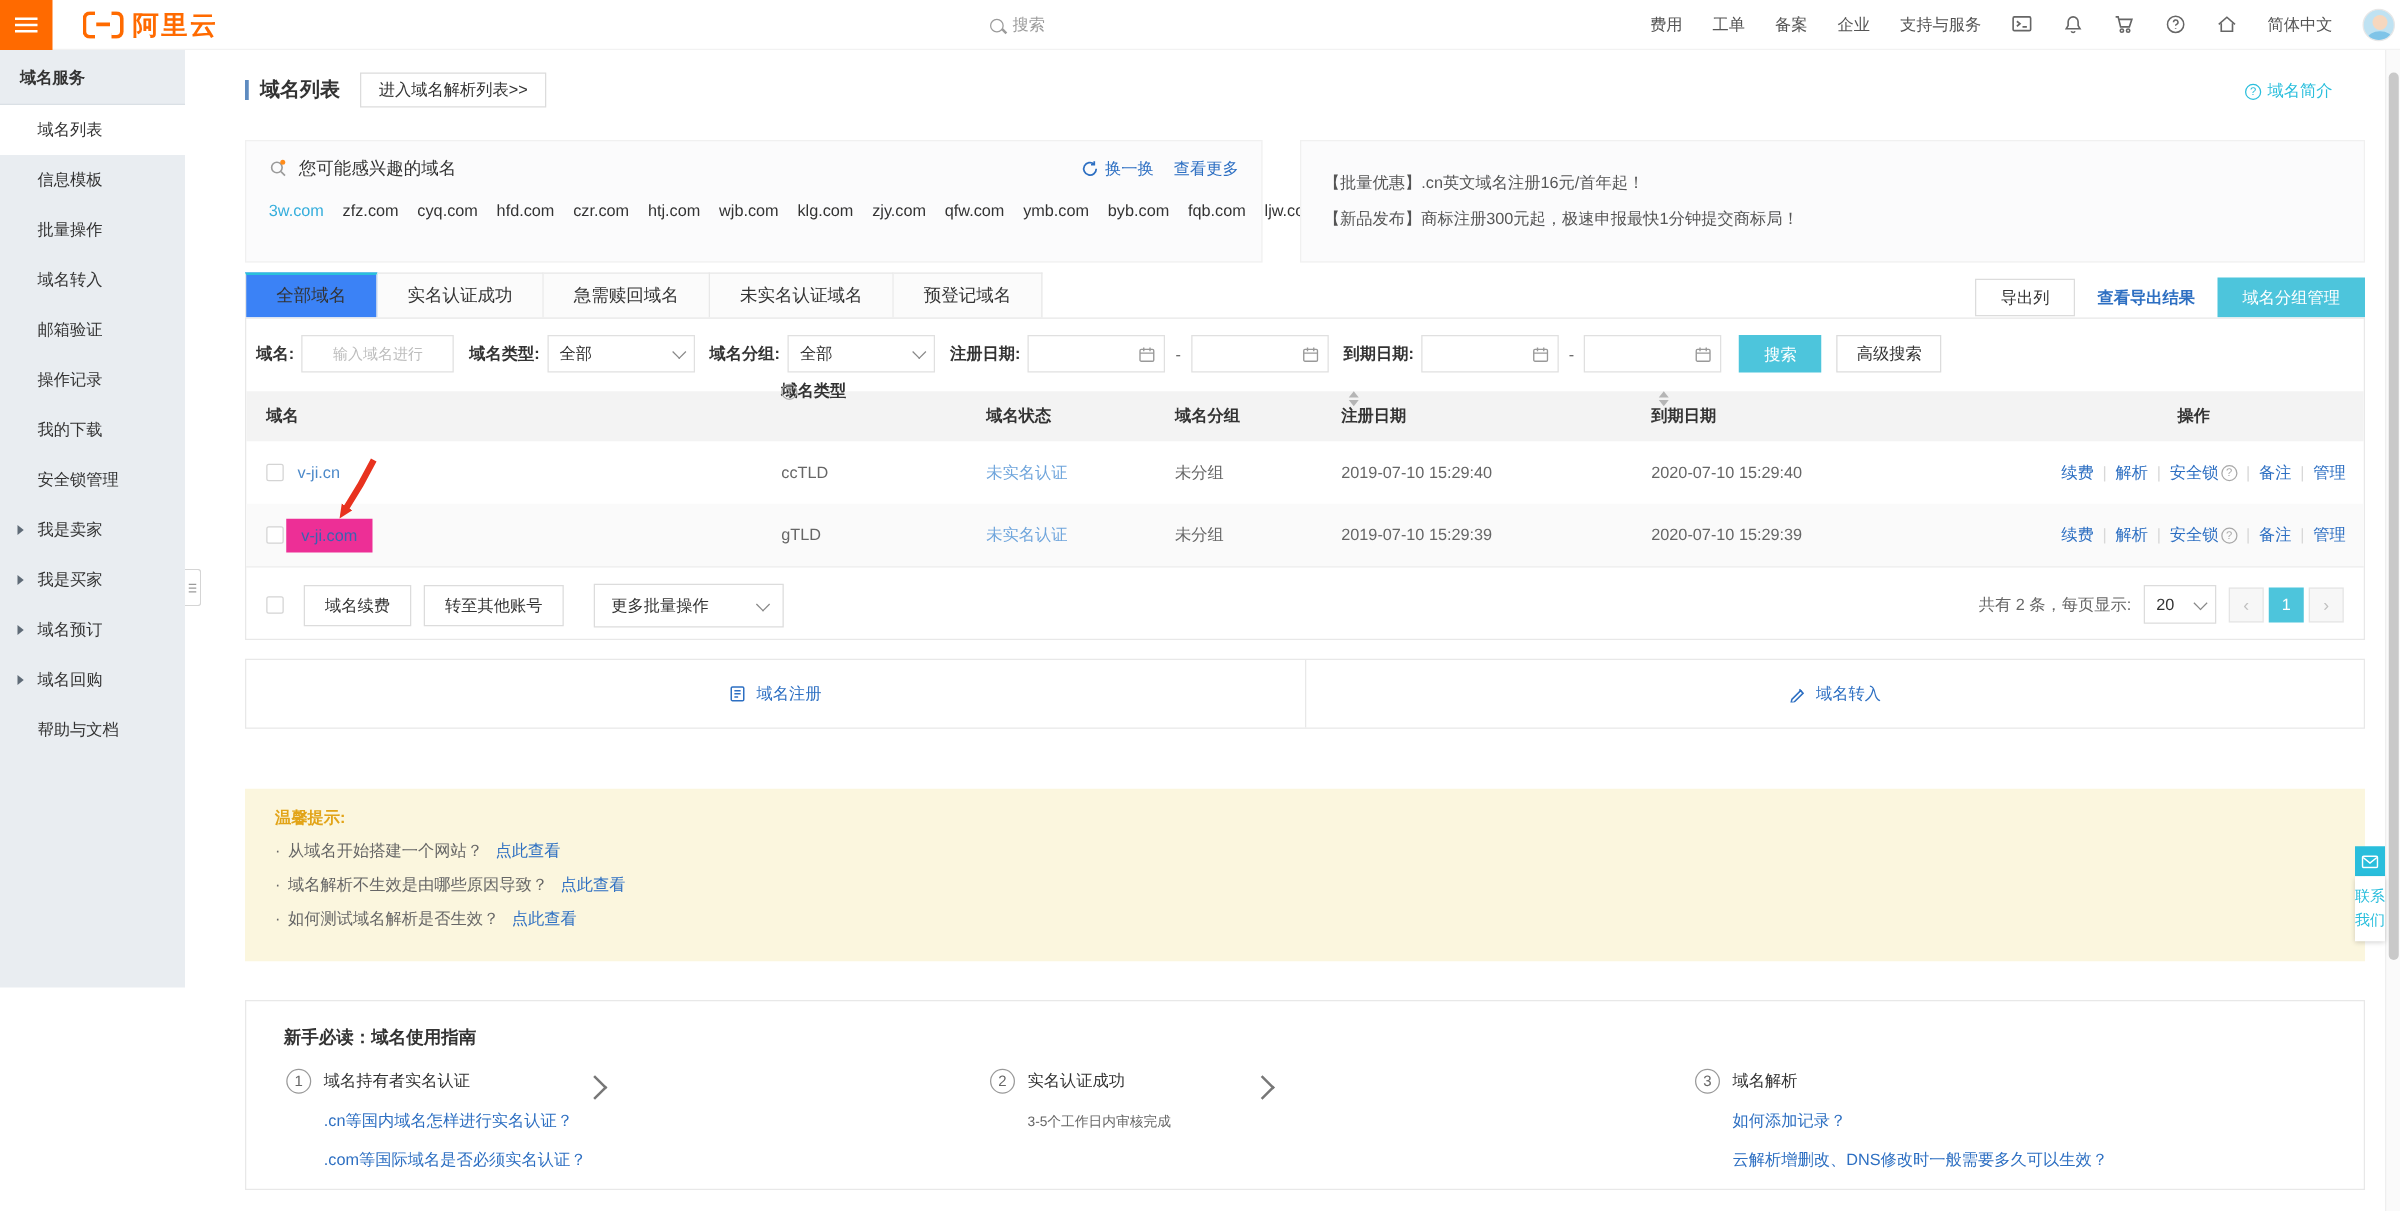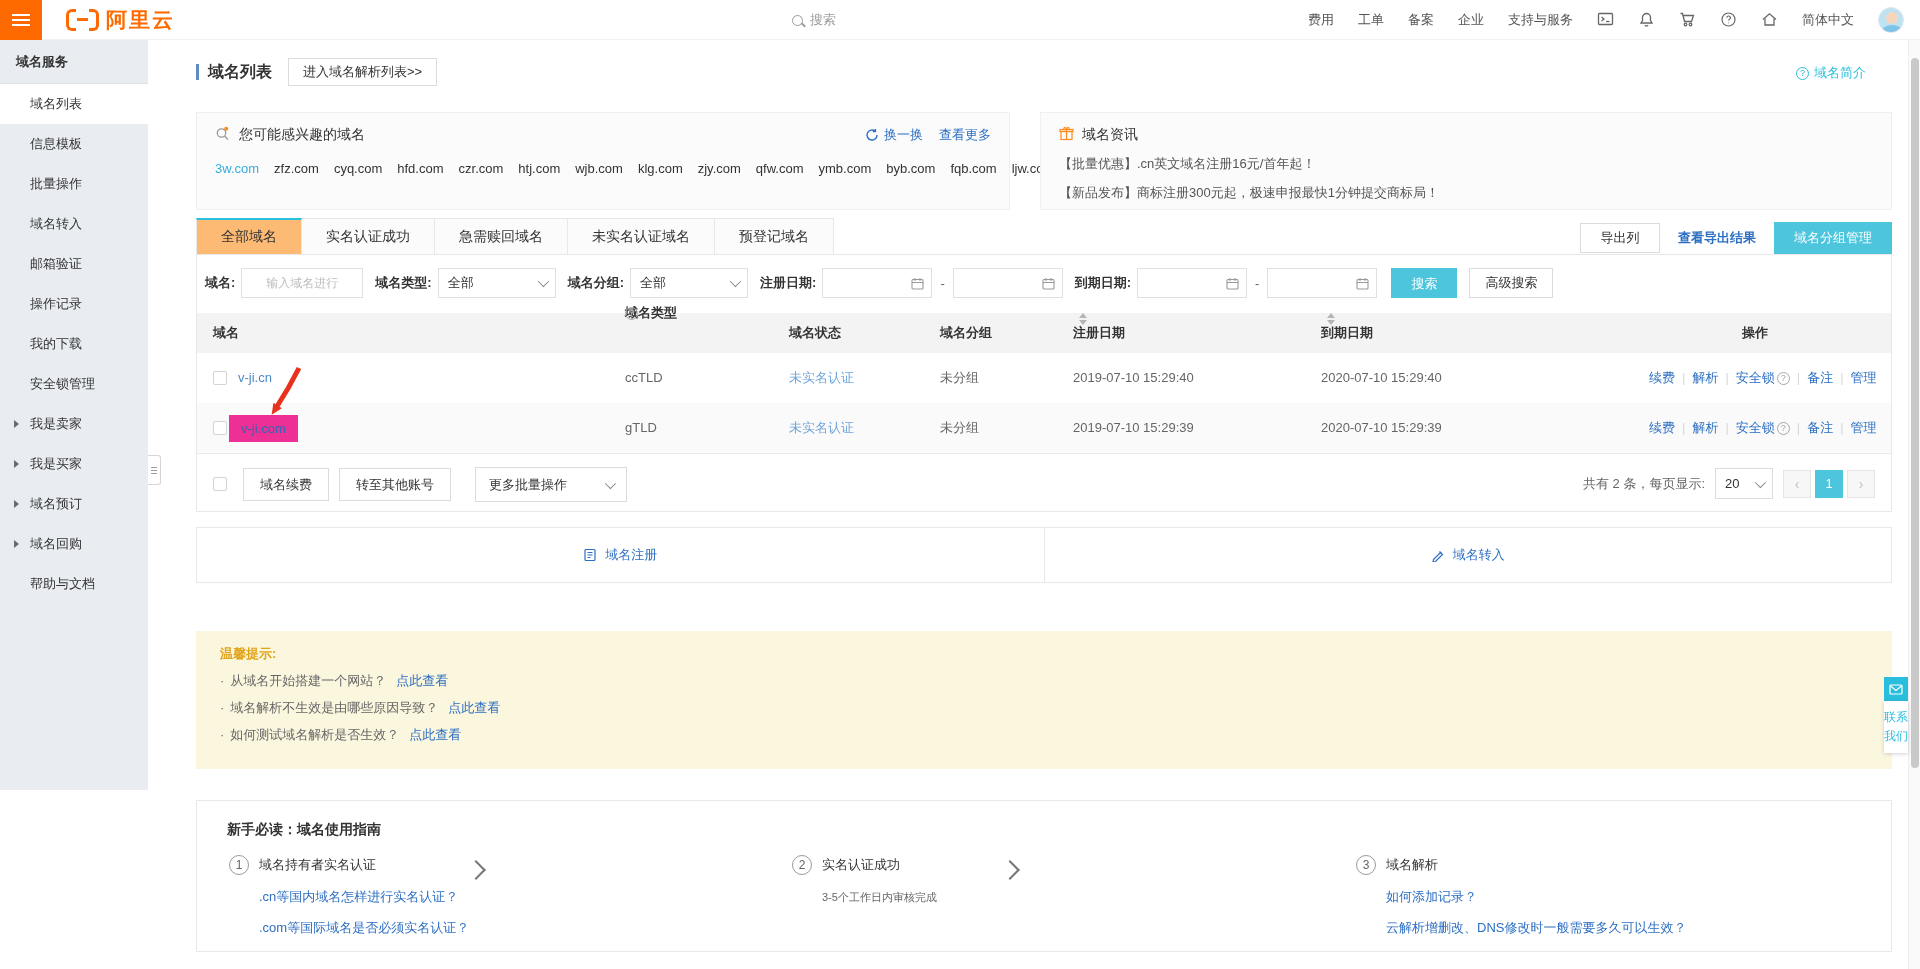--- a/index.html
+++ b/index.html
@@ -16,21 +16,21 @@
   .logo{display:flex;align-items:center;margin-left:24px;}
   .lb{width:10px;height:22px;border:3px solid #FF6A00;border-right:none;border-radius:6px 0 0 6px;}
   .ld{width:11px;height:3px;background:#FF6A00;margin:0 1px;}
   .rb{width:10px;height:22px;border:3px solid #FF6A00;border-left:none;border-radius:0 6px 6px 0;}
   .logo-text{font-size:21px;font-weight:bold;color:#FF6A00;margin-left:7px;letter-spacing:2px;}
   .topnav-search{position:absolute;left:792px;top:0;height:40px;display:flex;align-items:center;
                  gap:7px;color:#9b9b9b;font-size:13px;cursor:pointer;}
   .mag{position:relative;width:11px;height:11px;border:1.5px solid #9b9b9b;border-radius:50%;}
   .mag::after{content:"";position:absolute;width:5px;height:1.5px;background:#9b9b9b;
               transform:rotate(45deg);right:-4px;bottom:-1px;}
-  .topnav-right{margin-left:auto;display:flex;align-items:center;gap:24px;padding-right:16px;
+  .topnav-right{margin-left:auto;display:flex;align-items:center;gap:24px;padding-right:4px;
                 font-size:13px;color:#545454;justify-content:flex-end;}
   .tn-item{cursor:pointer;white-space:nowrap;}
   .tn-icon{width:17px;height:17px;display:block;cursor:pointer;}
   .avatar{width:26px;height:26px;border-radius:50%;background:#BFE2F2;position:relative;
           overflow:hidden;cursor:pointer;border:1px solid #e7e7e7;}
   .avatar::before{content:"";position:absolute;left:7px;top:4px;width:12px;height:12px;
                   border-radius:50%;background:#F6D7BE;}
   .avatar::after{content:"";position:absolute;left:3px;top:17px;width:20px;height:12px;
                  border-radius:50%;background:#7FC4E8;}
 
@@ -60,35 +60,35 @@
   .qicon{display:inline-flex;width:13px;height:13px;border:1px solid #A8A8A8;border-radius:50%;
          align-items:center;justify-content:center;font-size:9px;color:#A8A8A8;flex:0 0 auto;}
   .qicon::before{content:"?";}
   .qicon.cyan{border-color:#29BEDC;color:#29BEDC;}
 
   
   .infobox{position:absolute;top:112px;height:98px;background:#FBFBFC;border:1px solid #F0F0F0;
            padding:13px 18px;}
   .interest{left:196px;width:814px;}
   .news{left:1040px;width:852px;}
-  .box-head{display:flex;align-items:flex-start;gap:8px;font-size:14px;color:#333;}
+  .box-head{display:flex;align-items:center;gap:8px;font-size:14px;color:#333;}
   .interest-right{margin-left:auto;display:flex;align-items:center;gap:16px;font-size:13px;
                   color:#2D6FC2;}
   .int-act{display:flex;align-items:center;gap:5px;cursor:pointer;}
   .domains{margin-top:17px;display:flex;gap:15px;font-size:13px;color:#333;flex-wrap:nowrap;}
   .domains span{cursor:pointer;white-space:nowrap;}
   .domains .hot{color:#36AEDC;}
   .news-line{font-size:13px;color:#555;margin-top:11px;cursor:pointer;}
 
   
   .tabs{position:absolute;left:196px;top:218px;display:flex;height:37px;}
   .tab{padding:0 24px;line-height:35px;font-size:14px;color:#333;background:#FBFBFB;
        border:1px solid #E8E8E8;border-left:none;cursor:pointer;white-space:nowrap;}
   .tab:first-child{border-left:1px solid #E8E8E8;}
-  .tab.active{background:#fdba74;border-top:2px solid #2AC0DB;border-bottom:1px solid #fff;
+  .tab.active{background:#3b82f6;border-top:2px solid #2AC0DB;border-bottom:1px solid #fff;
               line-height:32px;}
   .toolbar{position:absolute;top:222px;left:1580px;width:312px;display:flex;align-items:center;
            justify-content:flex-end;gap:18px;}
   .export-btn{height:30px;line-height:28px;padding:0 18px;border:1px solid #DCDCDC;background:#fff;
               font-size:13px;color:#333;cursor:pointer;}
   .view-export{font-size:13px;font-weight:600;color:#2D6FC2;cursor:pointer;white-space:nowrap;}
   .group-btn{height:32px;line-height:32px;padding:0 20px;background:#4DC5DC;color:#fff;
              font-size:13px;cursor:pointer;white-space:nowrap;}
 
   
@@ -322,29 +322,20 @@
       <span>qfw.com</span>
       <span>ymb.com</span>
       <span>byb.com</span>
       <span>fqb.com</span>
       <span>ljw.comm</span>
       <span>qjj.com</span>
     </div>
   </div>
 
   <div class="infobox news">
-    <div class="box-head">
-      <svg width="15" height="15" viewBox="0 0 15 15" fill="none" stroke="#FF8C1A" stroke-width="1.2">
-        <rect x="2" y="5.5" width="11" height="8"></rect>
-          <rect x="1" y="3.5" width="13" height="2"></rect>
-        <path d="M7.5 3.5 v10"></path>
-          <path d="M5 3.5 C4 1.5 7 .8 7.5 3.2 M10 3.5 C11 1.5 8 .8 7.5 3.2"></path>
-      </svg>
-      <span>域名资讯</span>
-    </div>
     <div class="news-line">【批量优惠】.cn英文域名注册16元/首年起！</div>
     <div class="news-line">【新品发布】商标注册300元起，极速申报最快1分钟提交商标局！</div>
   </div>
 
   <div class="tabs">
     <div class="tab active">全部域名</div>
     <div class="tab">实名认证成功</div>
     <div class="tab">急需赎回域名</div>
     <div class="tab">未实名认证域名</div>
     <div class="tab">预登记域名</div>

